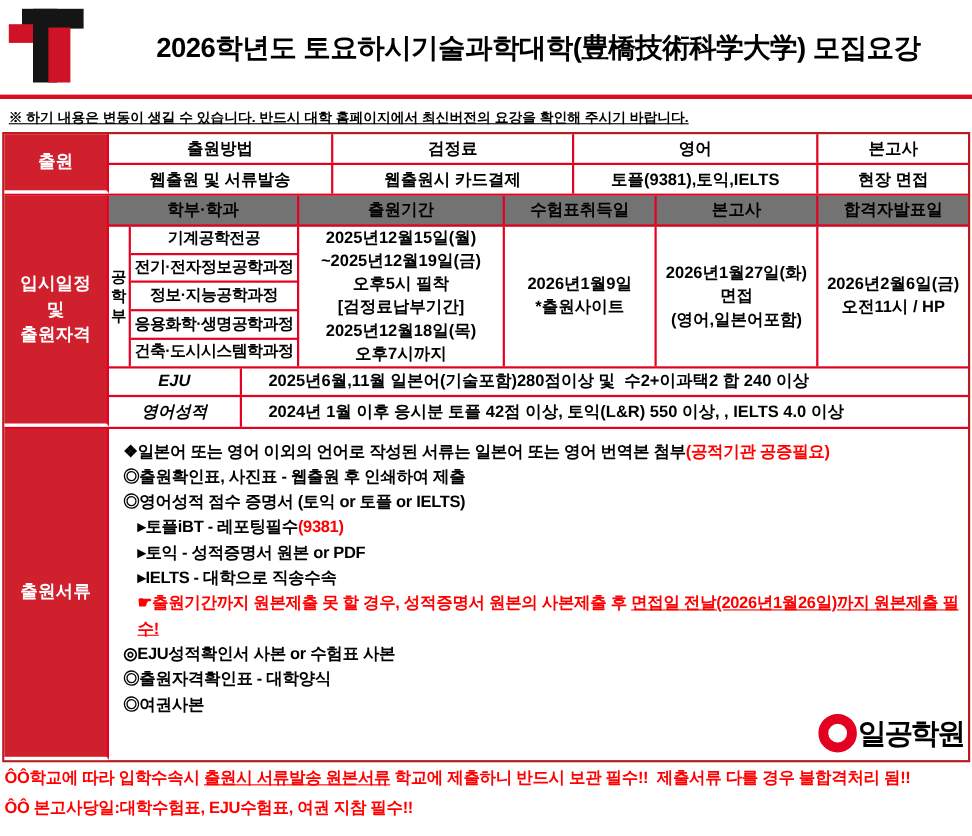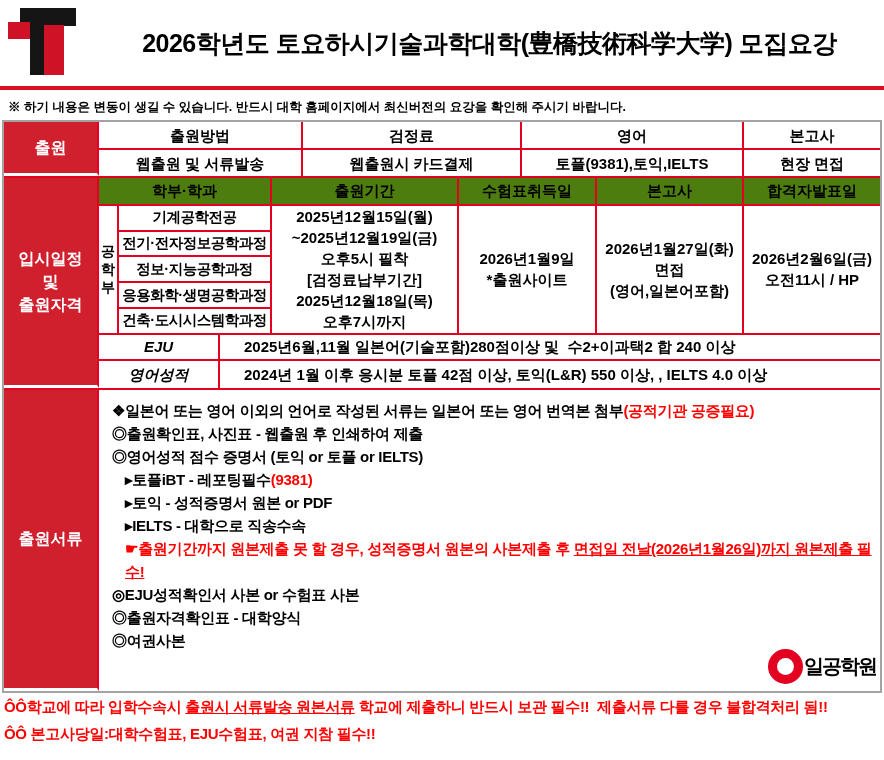--- a/index.html
+++ b/index.html
@@ -13,26 +13,26 @@
   .lg-black-h { position:absolute; left:12px; top:2px;  width:56px; height:18px; background:#151515; }
   .lg-black-v { position:absolute; left:22px; top:2px;  width:22px; height:67px; background:#151515; }
   .lg-red-sq  { position:absolute; left:0;    top:16px; width:22px; height:17px; background:#cf1225; }
   .lg-red-v   { position:absolute; left:36px; top:19px; width:20px; height:50px; background:#cf1225; }
   .page-title {
     position:absolute; top:0; left:95px; right:0; height:86px;
     display:flex; align-items:center; justify-content:center;
     font-size:25px; font-weight:800; letter-spacing:-0.5px;
   }
   .head-rule { position:absolute; top:86px; left:0; width:884px; height:4px; background:#d6101f; }
-  .notice { position:absolute; top:99px; left:8px; font-size:12.5px; font-weight:700; }
+  .notice { position:absolute; top:99px; left:8px; font-size:12.5px; font-weight:700;text-decoration:underline; }
 
   
   .sheet {
     position:absolute; top:120px; left:2px; width:880px; height:573px;
-    border:2px solid #a3a3a3; display:flex; flex-direction:column; font-weight:700;
+    border:2px solid #b91c1c; display:flex; flex-direction:column; font-weight:700;
   }
   .sec { display:flex; border-bottom:2px solid #e30021; }
   .sec:last-child { border-bottom:none; flex:1; }
   .label-cell {
     width:95px; background:#d0202e; color:#fff;
     display:flex; align-items:center; justify-content:center; text-align:center;
     border-right:2px solid #e30021; border-bottom:3px solid #fff;
     font-size:16px; white-space:pre-line; line-height:1.45;
   }
   .col { flex:1; display:flex; flex-direction:column;border-radius:26px; }
@@ -41,21 +41,21 @@
   .c {
     border-right:2px solid #e30021; display:flex; flex-direction:column;
     align-items:center; justify-content:center; text-align:center;
     font-size:15px; white-space:pre-line; line-height:1.4;
   }
   .c:last-child { border-right:none; }
   .sec1 { height:56px; }
   .sec1 .row { flex:1; }
   .w1 { width:204px; } .w2 { width:219px; } .w3 { width:222px; } .wf { flex:1; }
   .sec2 { height:212px; }
-  .subhead { height:28px; background:#4d7c0f; }
+  .subhead { height:28px; background:#737373; }
   .bodyrow { height:130px; }
   .s1 { width:173px; } .s2 { width:187px; } .s3 { width:138px; } .s4 { width:147px; }
   .fac-wrap { flex-direction:row; padding:0; align-items:stretch; }
   .faculty {
     width:20px; border-right:2px solid #e30021; display:flex; align-items:center;
     justify-content:center; font-size:14px; line-height:1.3; word-break:break-all;
     text-align:center; padding:0 2px;
   }
   .depts { flex:1; display:flex; flex-direction:column; }
   .dept {
@@ -68,21 +68,21 @@
   .val { flex:1; justify-content:flex-start !important; align-items:center;
          flex-direction:row !important; padding-left:24px; text-align:left; white-space:pre; }
   
   .docs { flex:1; position:relative; padding:9px 6px 0 13px; }
   .doc-line { font-size:15px; font-weight:700; line-height:23px; letter-spacing:-0.3px; }
   .doc-line.indent { padding-left:13px; }
   .red { color:#ff0000; }
   .underline { text-decoration:underline; }
   .academy { position:absolute; right:4px; bottom:7px; display:flex; align-items:center; }
   .ring { width:35px; height:35px; border-radius:50%; border:9px solid #e30021; background:#fff; }
-  .academy-text { font-size:20px; font-weight:800; letter-spacing:-2px; margin-left:1px; }
+  .academy-text { font-size:26px; font-weight:800; letter-spacing:-2px; margin-left:1px; }
 
   
   .footer-line { position:absolute; left:4px; font-size:15px; font-weight:700;
                  color:#ff0000; white-space:pre; letter-spacing:-0.3px; }
   .f1 { top:698px; } .f2 { top:725px; }
 </style>
 </head>
 <body>
 
 <div class="uni-logo">

